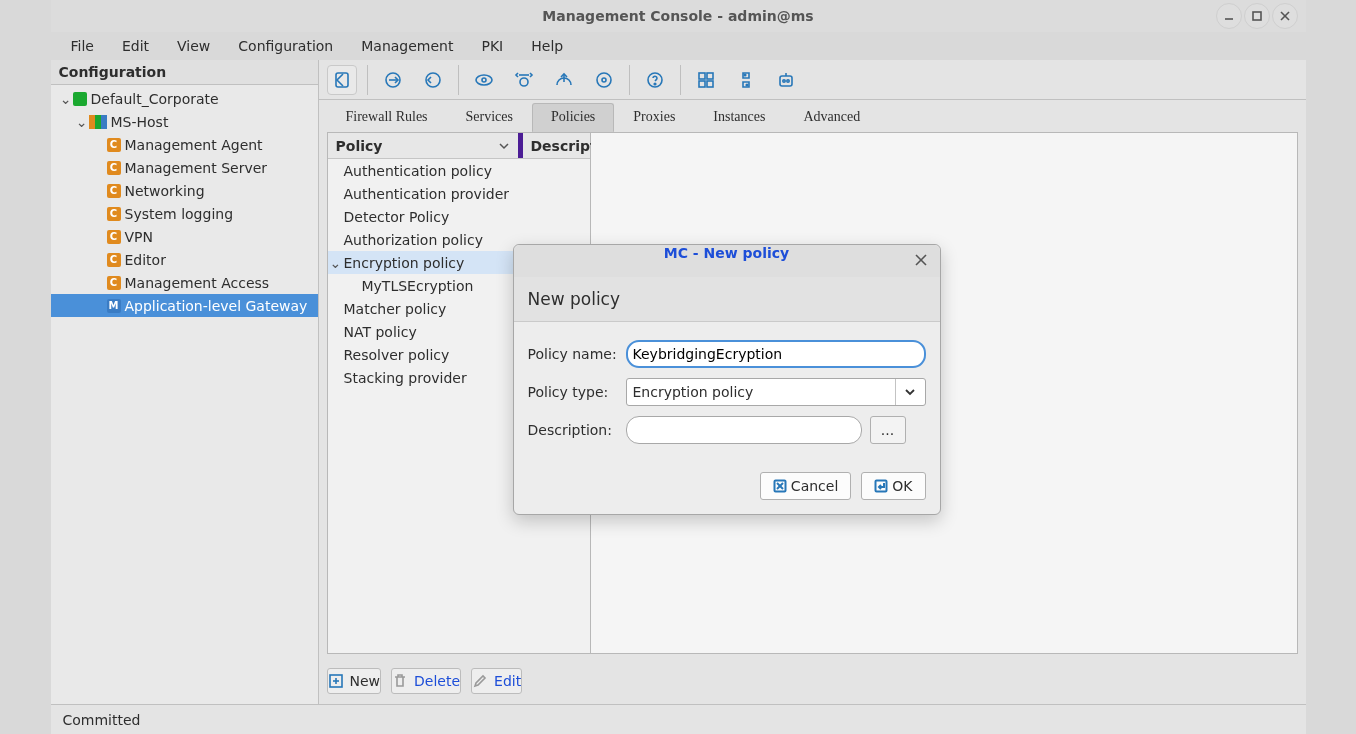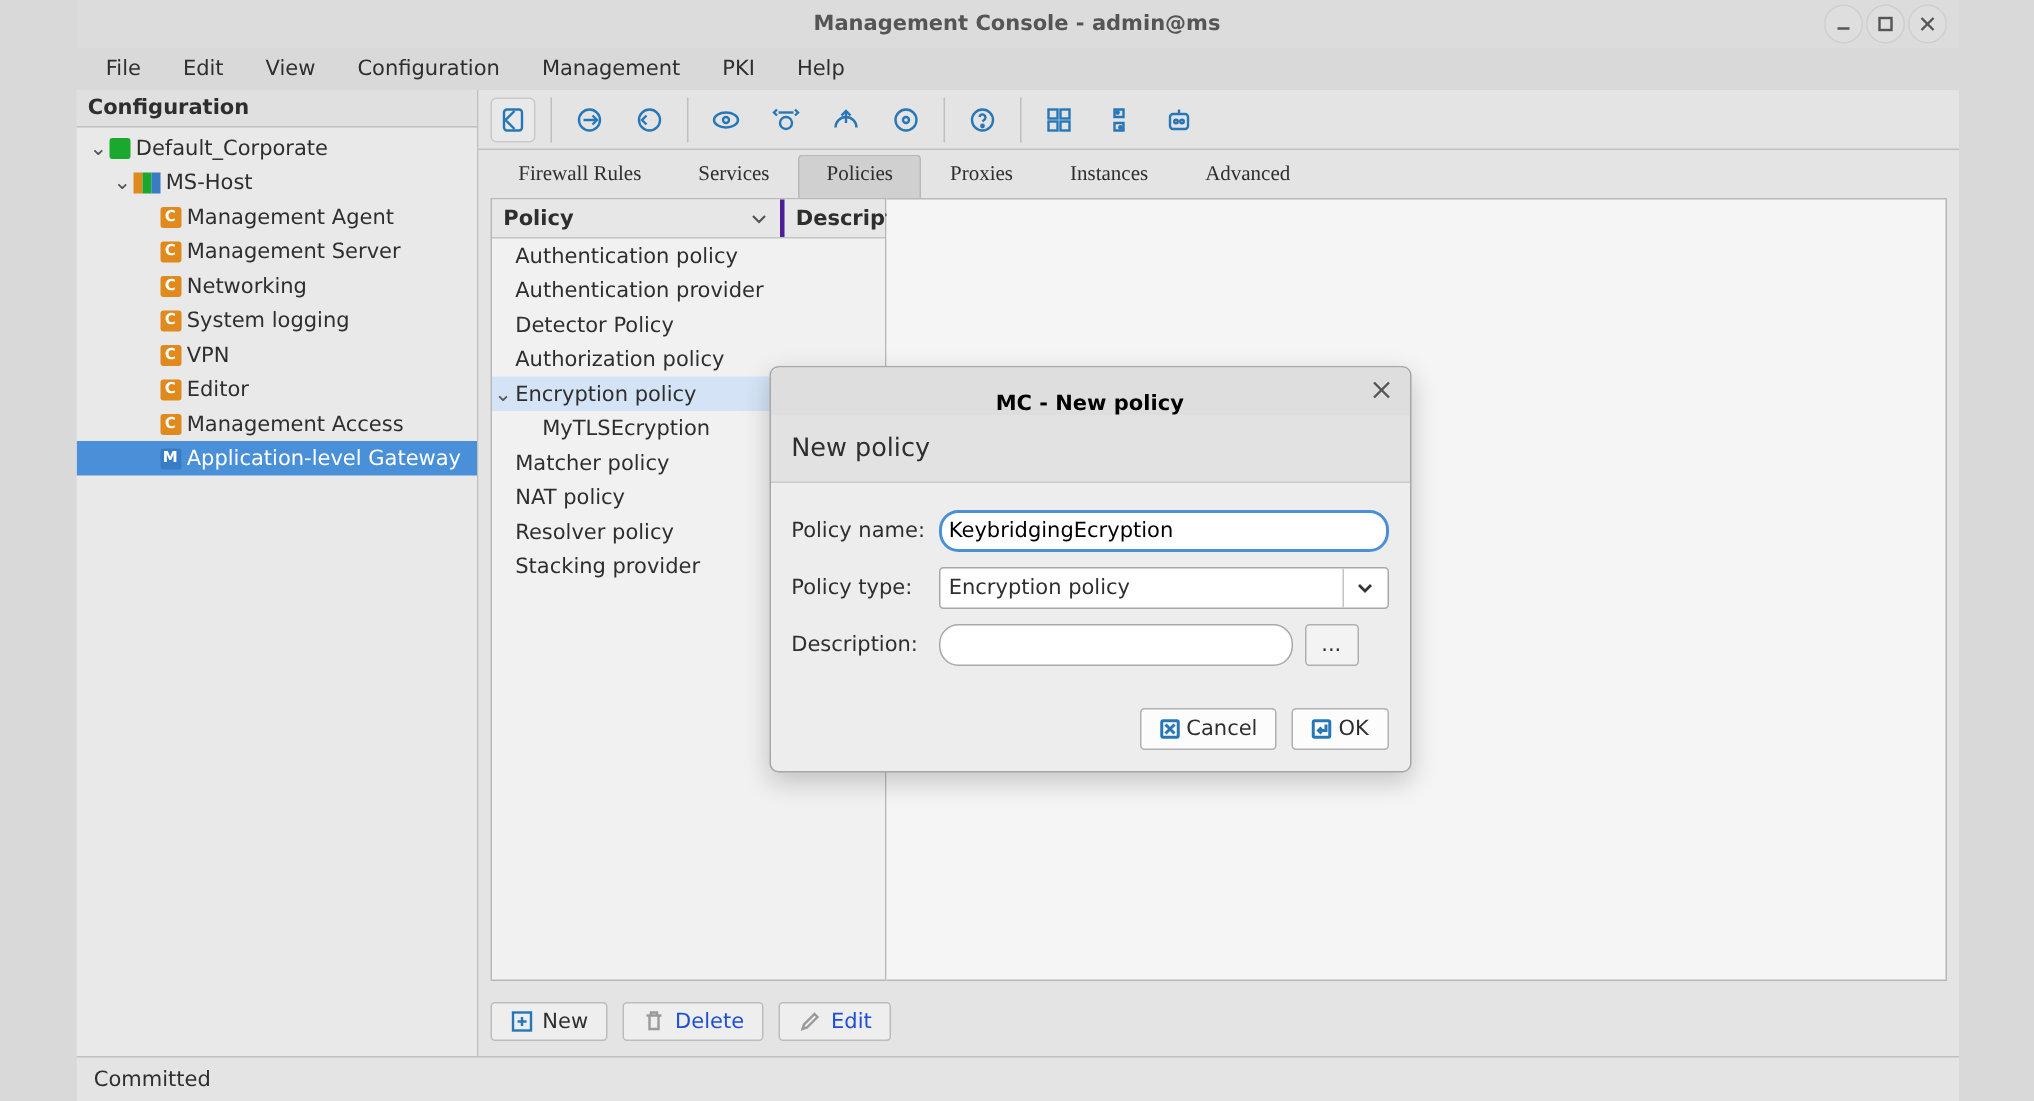--- a/index.html
+++ b/index.html
@@ -41,39 +41,39 @@
   .tool-sep{width:1px;height:30px;background:#bfbfbf;}
   .tool-btn{width:30px;height:30px;border:1px solid #c9c9c9;border-radius:4px;display:flex;align-items:center;justify-content:center;background:#e9e9e9;cursor:pointer;}
   .tool-btn svg{width:20px;height:20px;stroke:#2777b8;fill:none;stroke-width:1.6;}
   .tool-btn.plain{border:none;background:transparent;}
   .tabs{display:flex;align-items:flex-end;height:32px;padding:0 8px;background:transparent;font-family:Liberation Serif, serif;}
   .tab{padding:5px 18px 6px 18px;cursor:pointer;border:1px solid transparent;}
   .tab.active{background:#d0d0d0;border:1px solid #b8b8b8;border-bottom:1px solid #d0d0d0;border-radius:3px 3px 0 0;}
   .workarea{flex:1;display:flex;padding:0 8px 8px 8px;gap:0;}
   .col-panel{width:264px;border:1px solid #b8b8b8;background:#f1f1f1;display:flex;flex-direction:column;}
   .col-header{display:flex;align-items:center;background:#e7e7e7;border-bottom:1px solid #c5c5c5;height:26px;}
-  .col-header .cell{padding:0 8px;display:flex;align-items:center;justify-content:space-between;border-right:3px solid #4c1d95;height:100%;}
+  .col-header .cell{padding:0 8px;display:flex;align-items:center;justify-content:space-between;border-right:5px solid #4c1d95;height:100%;}
   .col-header .cell.first{flex:0 0 195px;font-weight:bold;}
   .col-header .cell.second{flex:1;font-weight:bold;}
   .col-list{flex:1;overflow:hidden;}
   .col-row{height:23px;display:flex;align-items:center;padding-left:16px;cursor:pointer;}
   .col-row.sub{padding-left:34px;}
   .col-row.expanded{background:#d4e4f6;}
   .col-row .exp{width:14px;color:#555;margin-left:-14px;margin-right:0;}
   .detail-panel{flex:1;border:1px solid #b8b8b8;border-left:none;background:#f5f5f5;}
   .action-row{display:flex;gap:10px;padding:6px 8px 10px 8px;}
-  .act-btn{border:1px solid #bcbcbc;border-radius:3px;padding:4px 12px;display:flex;align-items:center;gap:6px;background:#eee;cursor:pointer;}
+  .act-btn{border:1px solid #bcbcbc;border-radius:3px;padding:4px 0;display:flex;align-items:center;gap:6px;background:#eee;cursor:pointer;}
   .act-btn.disabled{color:#1d4ed8;}
   .act-btn svg{width:16px;height:16px;stroke-width:1.6;fill:none;}
   
   .statusbar{height:30px;border-top:1px solid #c0c0c0;display:flex;align-items:center;padding:0 12px;background:#e4e4e4;}
   
   .backdrop{position:absolute;inset:0;pointer-events:none;}
   .dialog{position:absolute;left:462px;top:244px;width:428px;background:#ededed;border:1px solid #a7a7a7;border-radius:6px;box-shadow:0 6px 18px rgba(0,0,0,0.2);pointer-events:auto;}
-  .dialog .dlg-title{height:32px;display:flex;align-items:flex-end;justify-content:center;background:#dedede;border-radius:6px 6px 0 0;position:relative;font-weight:bold;color:#000000;}
+  .dialog .dlg-title{height:32px;display:flex;align-items:flex-start;justify-content:center;background:#dedede;border-radius:6px 6px 0 0;position:relative;font-weight:bold;color:#1d4ed8;}
   .dialog .dlg-close{position:absolute;right:10px;top:8px;width:16px;height:16px;cursor:pointer;}
   .dialog .dlg-close svg{width:14px;height:14px;stroke:#555;stroke-width:1.6;fill:none;}
   .dialog .dlg-header{padding:12px 14px;background:#e2e2e2;border-bottom:1px solid #cacaca;font-size:17px;}
   .dialog .dlg-body{padding:18px 14px 10px 14px;}
   .form-row{display:flex;align-items:center;margin-bottom:10px;gap:8px;}
   .form-row label{width:90px;}
   .form-row input[type=text]{flex:1;height:28px;border:1px solid #a8a8a8;border-radius:13px;padding:0 6px;background:#fff;font-family:inherit;font-size:14px;}
   .form-row input.focused{border:2px solid #4a90d9;padding:0 5px;}
   .form-row .select{flex:1;height:28px;border:1px solid #a8a8a8;border-radius:3px;background:#fff;display:flex;align-items:center;}
   .form-row .select .sel-text{flex:1;padding:0 6px;}

